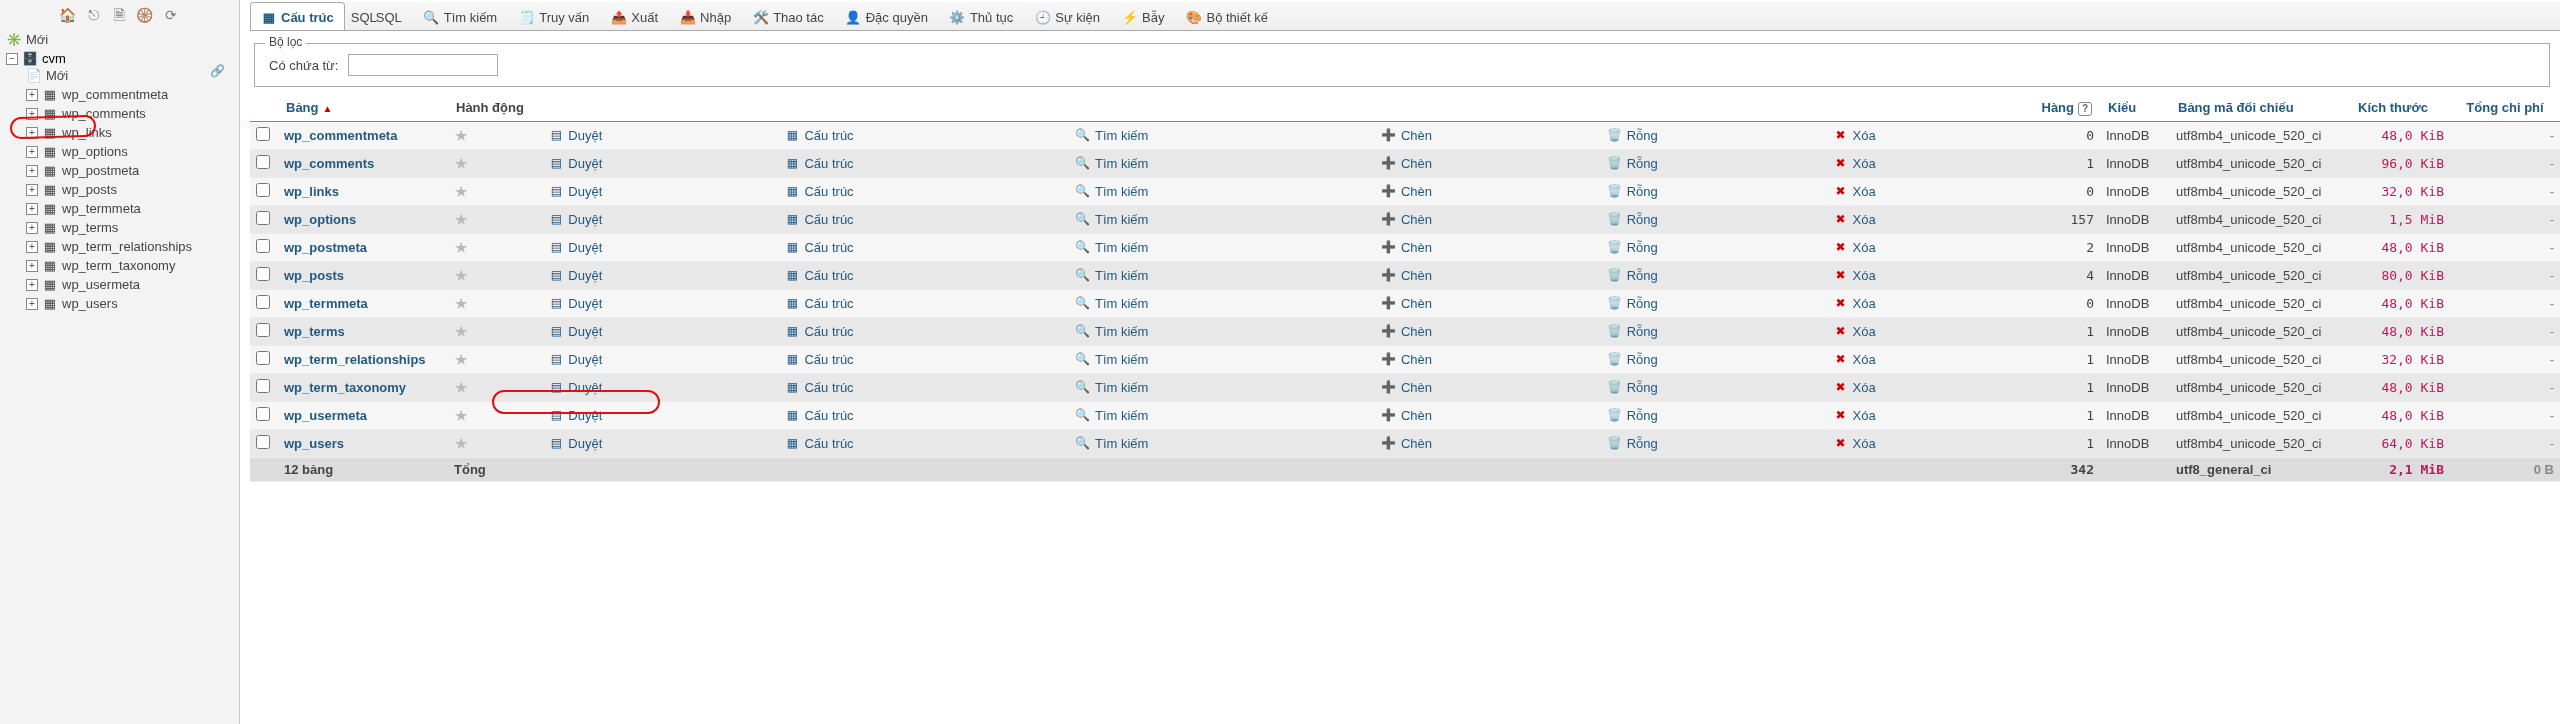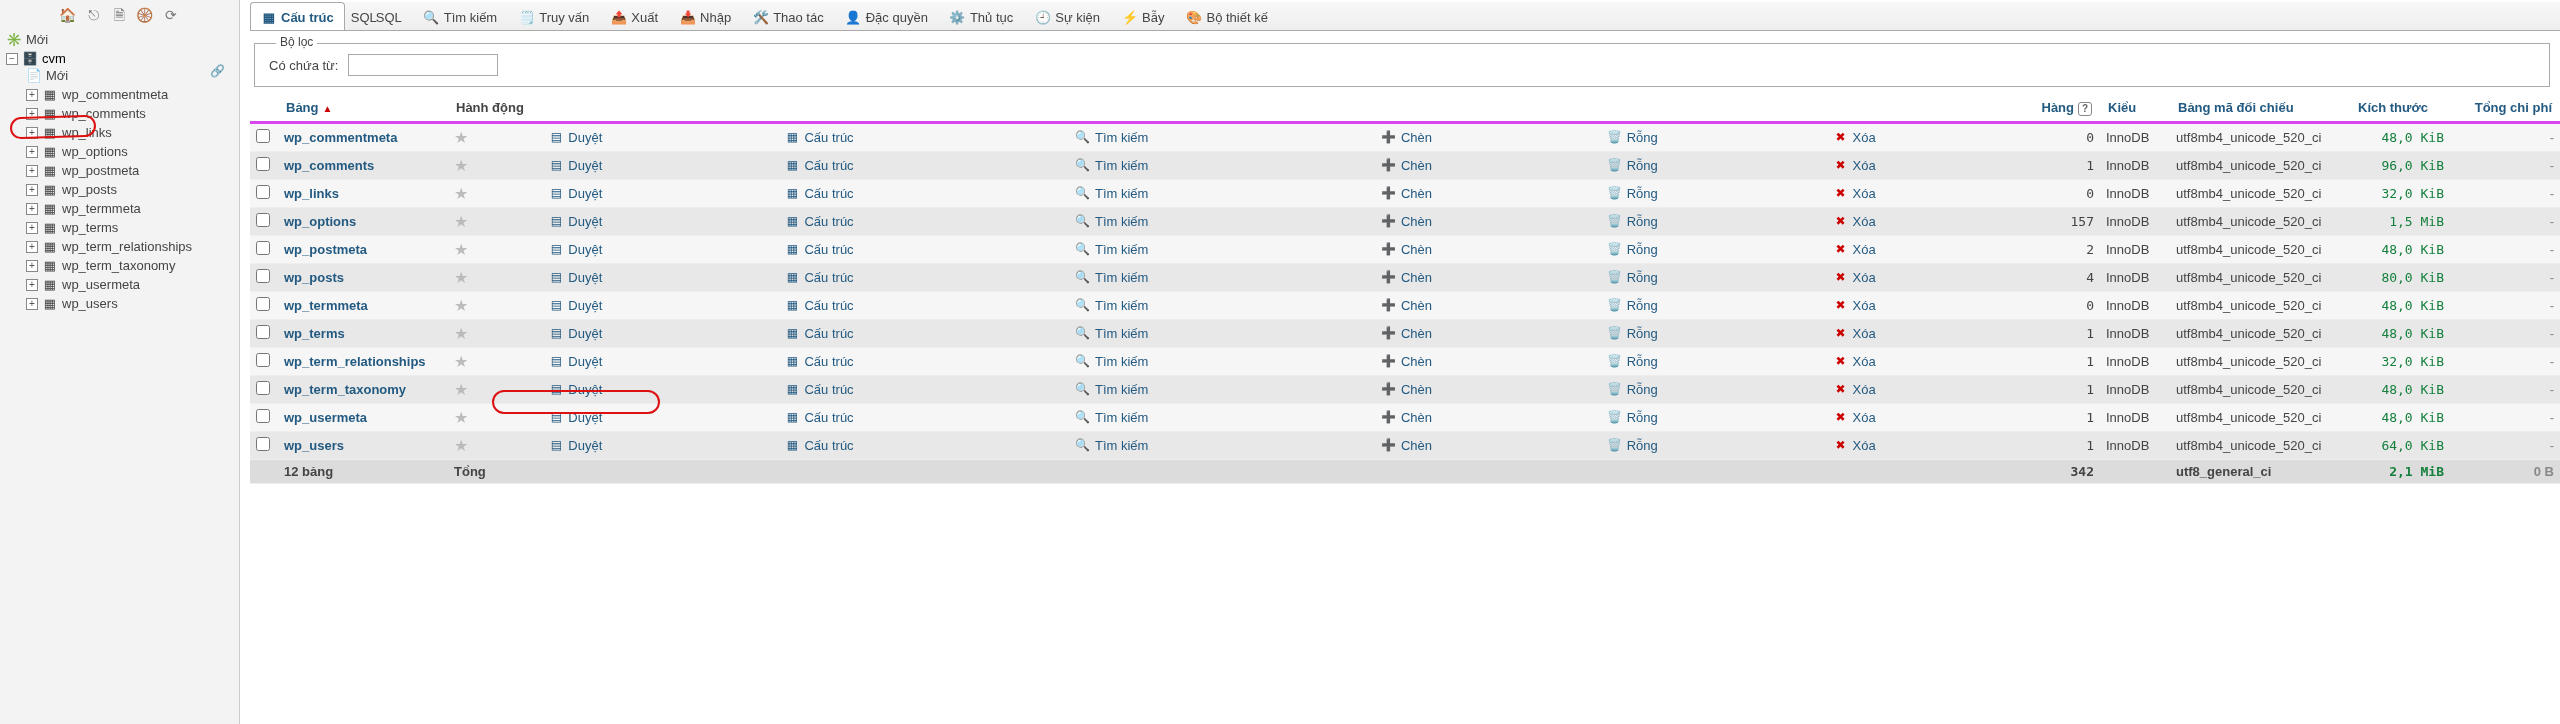--- a/index.html
+++ b/index.html
@@ -123,61 +123,61 @@
 }
 .filter-box {
   margin: 12px 10px 8px 4px;
   border: 1px solid #aaa;
   padding: 10px 10px 10px 14px;
   position: relative;
 }
 .filter-box .legend {
   position: absolute;
   top: -9px;
-  left: 21px;
+  left: 10px;
   background: #fff;
   padding: 0 4px;
   font-size: 12px;
   color: #444;
 }
 .filter-box label { margin-right: 6px; color: #444; }
 .filter-box input {
   border: 1px solid #aaa;
   height: 22px;
   width: 150px;
   padding: 1px 4px;
 }
 table.data {
   width: 100%;
   border-collapse: collapse;
   font-size: 13px;
 }
 table.data th {
   text-align: left;
   background: #fff;
-  border-bottom: 3px solid #d946ef;
+  border-bottom: 1px solid #d946ef;
   padding: 5px 8px;
   font-weight: bold;
 }
 table.data th a { color: #235a81; }
 table.data td {
   padding: 4px 6px;
   border-bottom: 1px solid #eee;
   vertical-align: middle;
 }
 table.data tr.odd td { background: #f6f6f6; }
 table.data tr.even td { background: #e8e8e8; }
 .sort-up { color: #c00; font-size: 10px; margin-left:4px; }
 .chk { display:inline-block; }
 .chk input { width:14px; height:14px; }
 .star { color:#bbb; font-size:16px; cursor:pointer; }
 .act { display:inline-flex; align-items:center; gap:4px; color:#235a81; cursor:pointer; white-space:nowrap; }
 .act .aic { width:16px; height:16px; display:inline-flex; align-items:center; justify-content:center; font-size:12px; }
 .rows-col { text-align:right; font-family: monospace; }
-.size-col { text-align:right; font-family: monospace; color:#15803d; }
+.size-col { text-align:right; font-family: monospace; color:#be185d; }
 .overhead-col { text-align:right; color:#888; }
 .help-ic {
   display:inline-flex; width:14px; height:14px; border:1px solid #888; border-radius:3px;
   align-items:center; justify-content:center; font-size:10px; color:#666; margin-left:4px;
 }
 .footer-row td { font-weight:bold; background:#dcdcdc; }
 .row-wrap { position: relative; }
 .circle2 {
   position: absolute;
   left: 252px;
@@ -375,21 +375,21 @@
   <table class="data">
     <thead>
       <tr>
         <th style="width:28px"></th>
         <th style="width:170px"><a>Bảng</a><span class="sort-up">▲</span></th>
         <th colspan="7"><span>Hành động</span></th>
         <th style="width:76px;text-align:right"><a>Hàng</a><span class="help-ic">?</span></th>
         <th style="width:70px"><a>Kiểu</a></th>
         <th style="width:180px"><a>Bảng mã đối chiếu</a></th>
         <th style="width:100px;text-align:left"><a>Kích thước</a></th>
-        <th style="width:110px;text-align:right"><a>Tổng chi phí</a></th>
+        <th style="width:110px;text-align:center"><a>Tổng chi phí</a></th>
       </tr>
     </thead>
     <tbody id="tbody">
         <tr class="odd">
           <td><span class="chk"><input type="checkbox" style=""></span></td>
           <td><a><b>wp_commentmeta</b></a></td>
           <td><span class="star">★</span></td>
           <td><span class="act"><span class="aic">▤</span>Duyệt</span></td>
           <td><span class="act"><span class="aic">▦</span>Cấu trúc</span></td>
           <td><span class="act"><span class="aic">🔍</span>Tìm kiếm</span></td>

